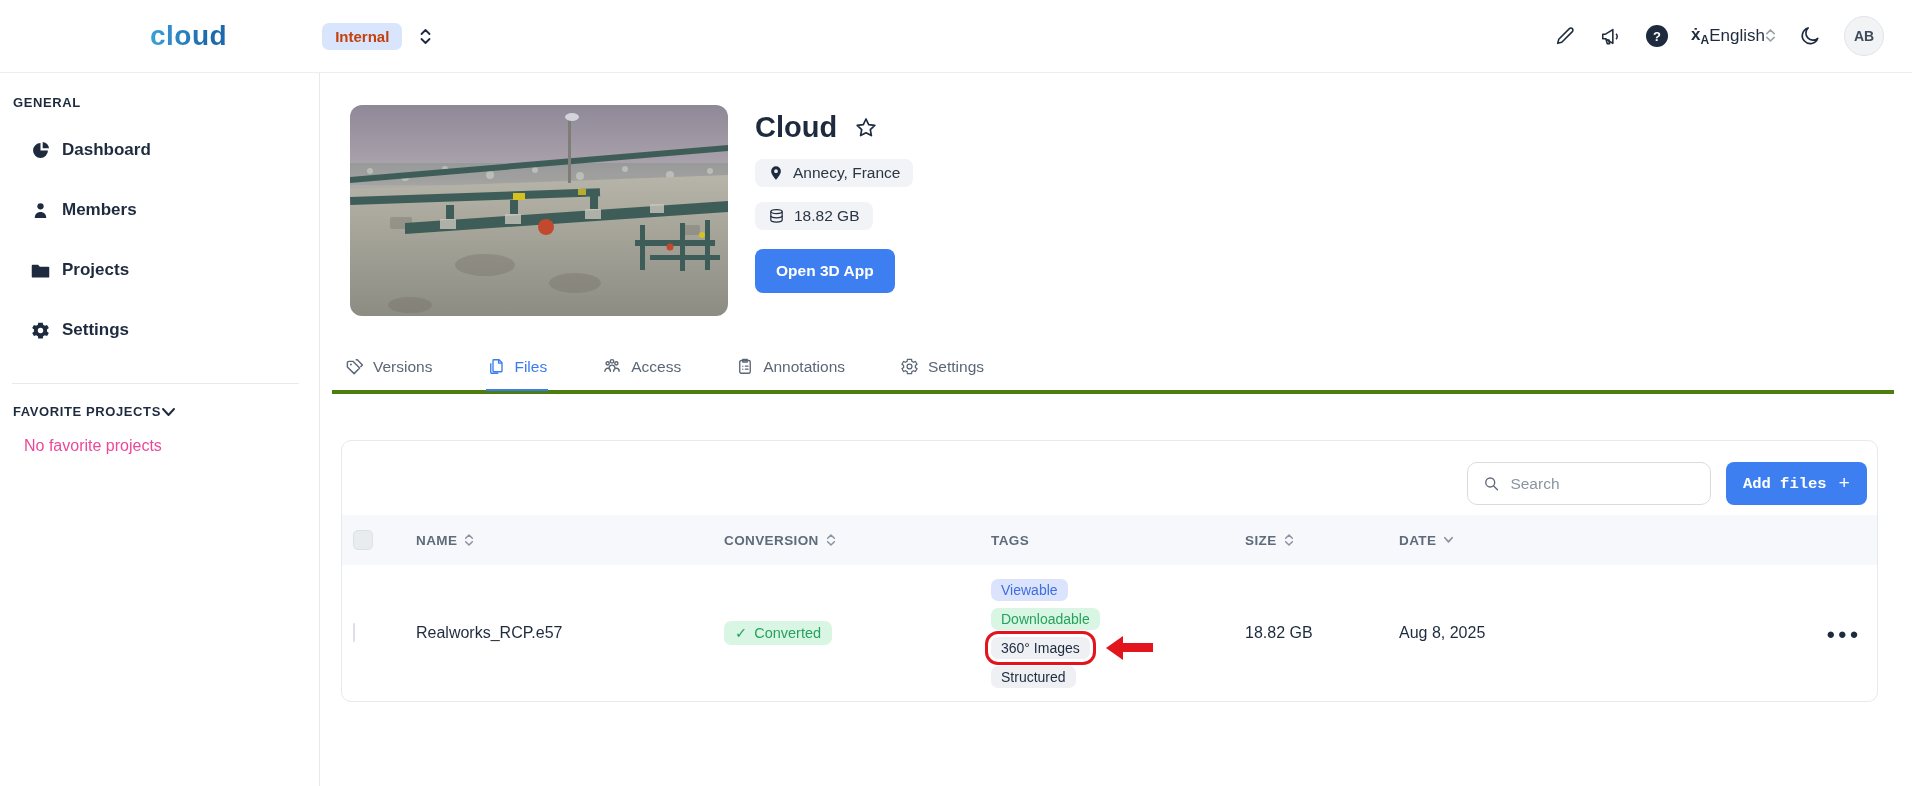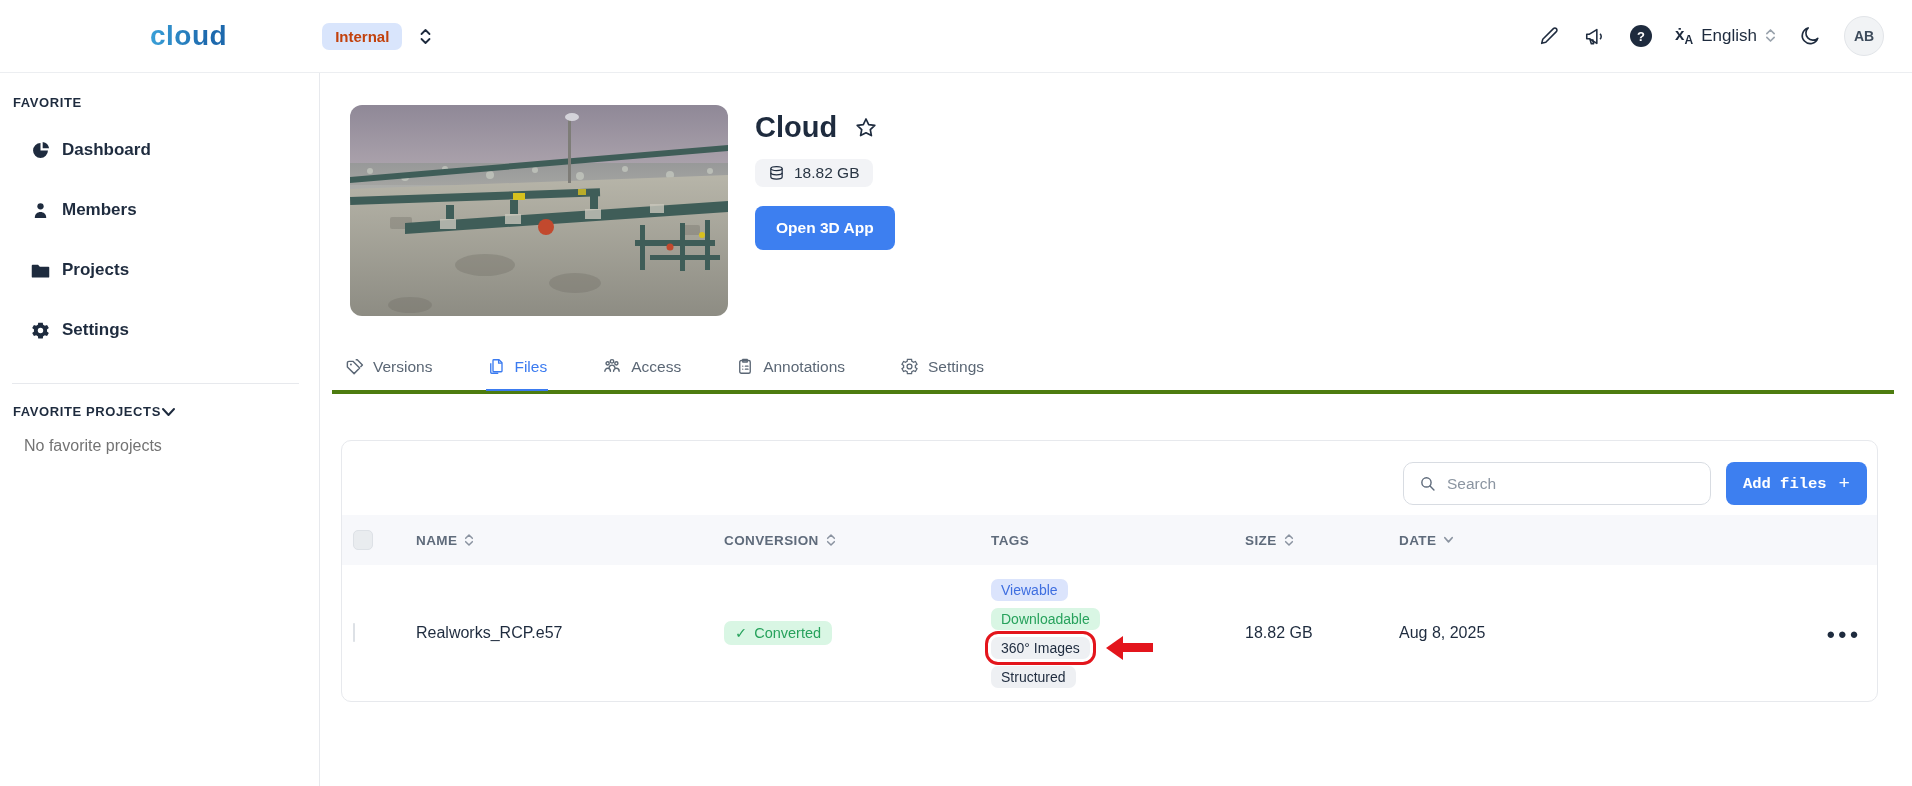--- a/index.html
+++ b/index.html
@@ -10,37 +10,37 @@
   .topbar { height:73px; display:flex; align-items:center; border-bottom:1px solid #eceef1; position:relative; }
   .logo { margin-left:150px; font-size:28px; font-weight:700; letter-spacing:.5px;
     background:linear-gradient(90deg,#39a0d8 0%,#1d69ad 75%); -webkit-background-clip:text; background-clip:text; color:transparent; cursor:pointer; }
   .ws-badge { margin-left:95px; background:#d9e5fc; color:#c2410c; font-size:15px; font-weight:600;
     padding:5px 13px; border-radius:7px; cursor:pointer; }
   .swap-icon { margin-left:17px; display:inline-flex; cursor:pointer; }
   .topbar-right { margin-left:auto; margin-right:28px; display:flex; align-items:center; gap:23px; }
   .tb-icon { display:inline-flex; align-items:center; cursor:pointer; }
   .help-circle { width:22px; height:22px; border-radius:50%; background:#1e2b3e; color:#fff;
     font-size:13px; font-weight:700; display:flex; align-items:center; justify-content:center; }
-  .lang { display:flex; align-items:center; gap:8px; cursor:pointer; }
+  .lang { display:flex; align-items:center; cursor:pointer; }
   .lang-glyph { font-size:17px; font-weight:700; line-height:1; }
   .lang-glyph sub { font-size:12px; font-weight:700; }
   .lang-label { font-size:17px; color:#1e2b3e; }
   .avatar { width:40px; height:40px; border-radius:50%; background:#f1f3f5; border:1px solid #e2e5e9;
     display:flex; align-items:center; justify-content:center; font-size:14px; font-weight:600; color:#3c4a5a; cursor:pointer; }
 
   
   .main { display:flex; height:713px; }
   .sidebar { width:320px; min-width:320px; border-right:1px solid #e7e9ed; padding-top:22px; }
   .side-section { font-size:13px; font-weight:700; letter-spacing:.6px; color:#1e2b3e; padding-left:13px; }
   .nav { margin-top:10px; }
   .nav-item { height:60px; display:flex; align-items:center; gap:11px; padding-left:30px; cursor:pointer; }
   .nav-item .lbl { font-size:17px; font-weight:600; color:#1e2b3e; }
   .side-divider { border:none; border-top:1px solid #e7e9ed; margin:23px 20px 0 12px; }
   .fav-head { margin-top:20px; display:flex; align-items:center; justify-content:flex-start; padding:0 24px 0 13px; cursor:pointer; }
-  .fav-empty { margin:18px 0 0 24px; font-size:16px; color:#737373; }
+  .fav-empty { margin:18px 0 0 24px; font-size:16px; color:#ec4899; }
 
   .content { flex:1; position:relative; }
 
   
   .proj-header { display:flex; gap:27px; padding:32px 0 0 30px; }
   .thumb { width:378px; height:211px; border-radius:12px; overflow:hidden; flex:none; }
   .proj-info { padding-top:6px; }
   .title-row { display:flex; align-items:center; gap:17px; }
   .proj-title { font-size:29px; font-weight:700; color:#1e2b3e; }
   .chip-row { display:flex; gap:10px; margin-top:15px; }
@@ -50,21 +50,21 @@
     padding:13px 21px; font-size:15.5px; font-weight:600; font-family:inherit; cursor:pointer; }
 
   
   .tabs { display:flex; gap:53px; margin:28px 18px 0 12px; padding-left:12px; border-bottom:4px solid #4d7c0f; }
   .tab { display:flex; align-items:center; gap:9px; padding:13px 1px; font-size:15.5px; color:#5b6775; cursor:pointer; border-bottom:2px solid transparent; margin-bottom:-1px; }
   .tab.active { color:#3b7bf0; border-bottom-color:#3b7bf0; }
 
   
   .card { margin:46px 34px 0 21px; border:1px solid #e7e9ed; border-radius:10px; overflow:hidden; }
   .card-toolbar { display:flex; justify-content:flex-end; align-items:center; gap:15px; padding:21px 10px 10px 10px; }
-  .search-box { width:308px; height:43px; border:1px solid #d8dce2; border-radius:10px;
+  .search-box { width:244px; height:43px; border:1px solid #d8dce2; border-radius:10px;
     display:flex; align-items:center; gap:11px; padding:0 15px; background:#fff; }
   .search-box input { border:none; outline:none; font-size:15.5px; font-family:inherit; color:#2a3644; width:100%; background:transparent; }
   .search-box input::placeholder { color:#8b95a1; }
   .add-btn { height:43px; background:#3d7ff0; color:#fff; border:none; border-radius:8px;
     padding:0 17px; font-size:15.5px; font-weight:600; font-family:Liberation Mono, monospace; display:flex; align-items:center; gap:12px; cursor:pointer; }
   .add-btn .plus { font-size:19px; font-weight:400; }
 
   .tgrid { display:grid; grid-template-columns:62px 308px 267px 254px 154px 1fr 90px; align-items:center; }
   .thead { background:#f7f8fb; height:50px; }
   .th { display:flex; align-items:center; gap:7px; font-size:13.5px; font-weight:700; letter-spacing:.4px;
@@ -131,21 +131,21 @@
           <path d="M20.5 14.5A8.7 8.7 0 1110 3.2a7.2 7.2 0 0010.5 11.3z"></path>
         </svg>
     </span>
     <div class="avatar">AB</div>
   </div>
 </header>
 
 <div class="main">
 
   <aside class="sidebar">
-    <div class="side-section">FAVORITE</div>
+    <div class="side-section">GENERAL</div>
     <nav class="nav">
       <div class="nav-item">
         <svg class="icn" width="21" height="21" viewBox="0 0 24 24" fill="#1e2b3e">
             <path d="M12 3.5a8.5 8.5 0 108.5 8.5H12z"></path>
             <path d="M14.5 2.2a8.6 8.6 0 017.3 7.3h-7.3z"></path>
           </svg>
         <span class="lbl">Dashboard</span>
       </div>
       <div class="nav-item">
         <svg class="icn" width="21" height="21" viewBox="0 0 24 24" fill="#1e2b3e">
@@ -246,20 +246,28 @@
 
       <div class="proj-info">
         <div class="title-row">
           <h1 class="proj-title">Cloud</h1>
           <svg class="icn" width="24" height="24" viewBox="0 0 24 24" fill="none" stroke="#1e2b3e" stroke-width="1.7" stroke-linejoin="round" style="cursor:pointer">
               <path d="M12 3l2.7 5.6 6.1.8-4.5 4.2 1.1 6L12 16.8 6.6 19.6l1.1-6L3.2 9.4l6.1-.8z"></path>
             </svg>
         </div>
         <div class="chip-row">
           <span class="chip">
+            <svg class="icn" width="16" height="18" viewBox="0 0 24 24" fill="#1e2b3e">
+                <path d="M12 2a7.3 7.3 0 00-7.3 7.3C4.7 14.6 12 22 12 22s7.3-7.4 7.3-12.7A7.3 7.3 0 0012 2zm0 10a2.8 2.8 0 112.8-2.8A2.8 2.8 0 0112 12z"></path>
+              </svg>
+            <span>Annecy, France</span>
+          </span>
+        </div>
+        <div class="chip-row">
+          <span class="chip">
             <svg class="icn" width="17" height="17" viewBox="0 0 24 24" fill="none" stroke="#1e2b3e" stroke-width="1.7">
                 <ellipse cx="12" cy="5" rx="8" ry="2.8"></ellipse>
                 <path d="M4 5v6c0 1.6 3.6 2.8 8 2.8s8-1.2 8-2.8V5"></path>
                 <path d="M4 11v6c0 1.6 3.6 2.8 8 2.8s8-1.2 8-2.8v-6"></path>
               </svg>
             <span>18.82 GB</span>
           </span>
         </div>
         <button class="open-btn">Open 3D App</button>
       </div>

